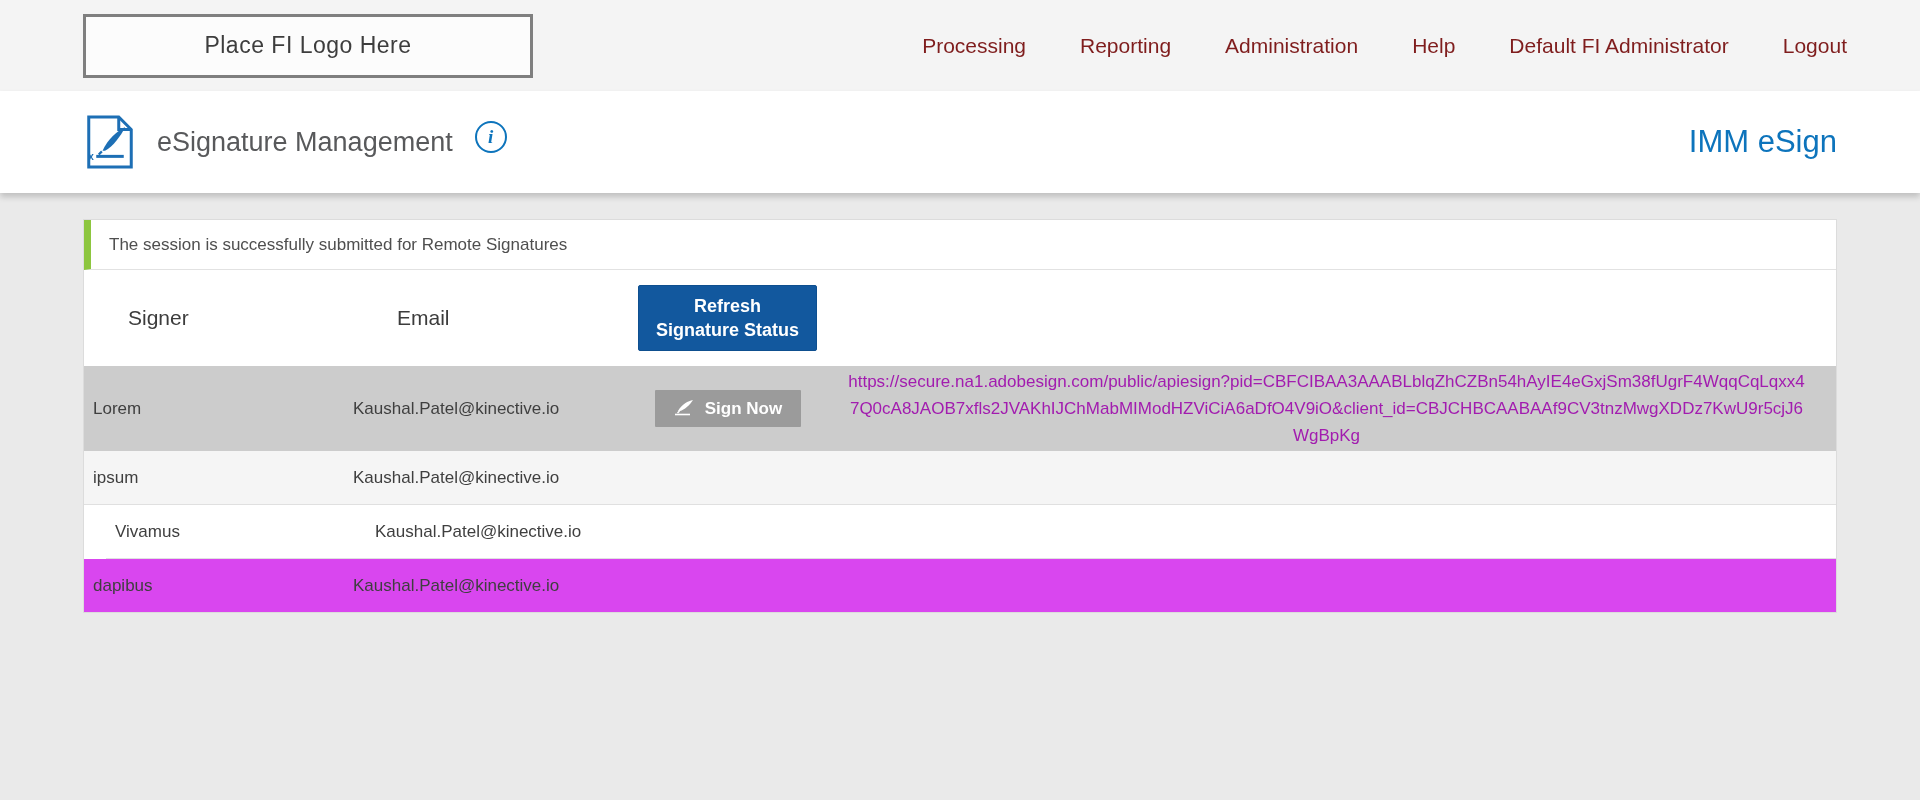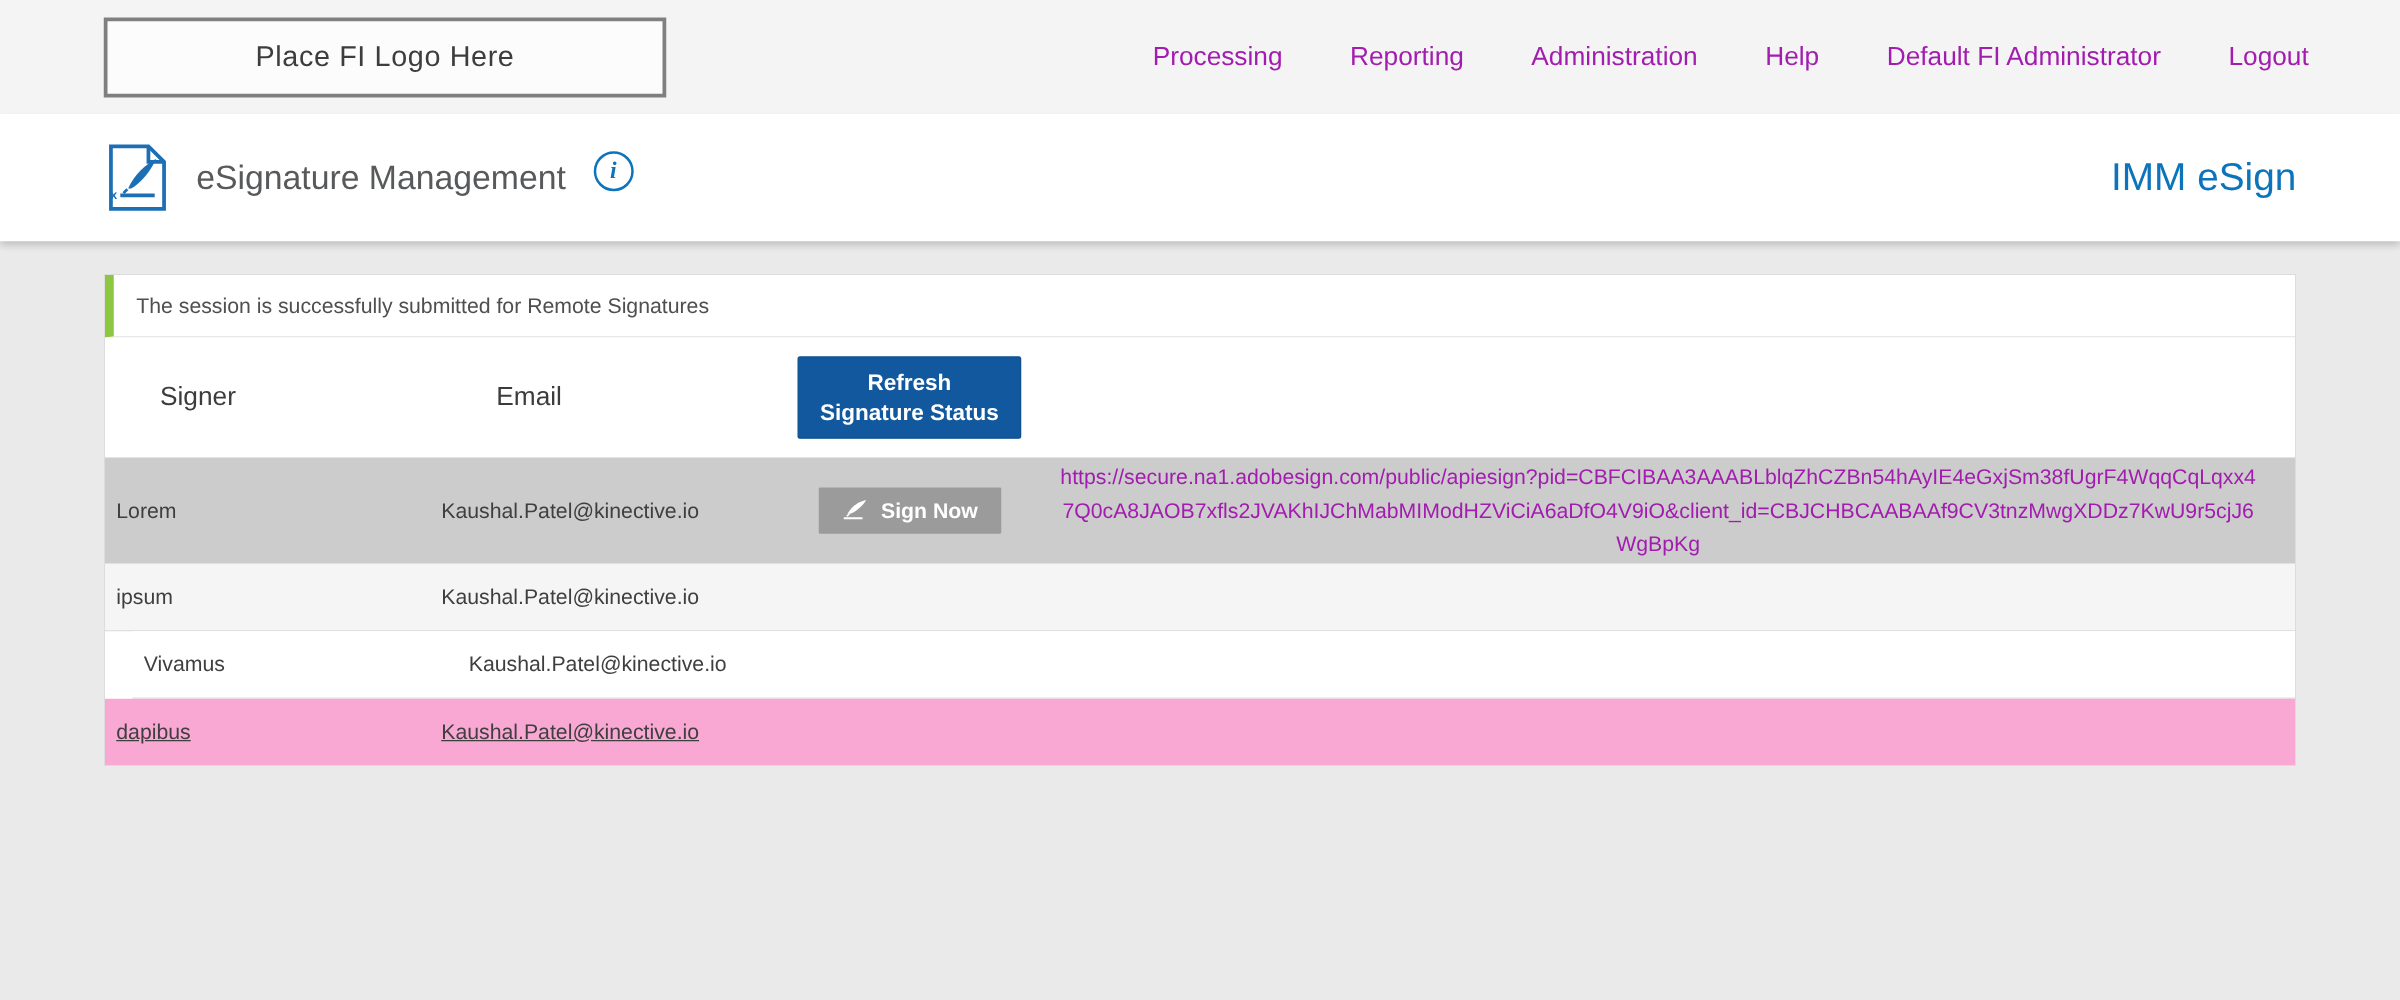--- a/index.html
+++ b/index.html
@@ -17,21 +17,21 @@
     padding:0 73px 0 83px;
   }
   .logo-box {
     width:450px; height:64px;
     border:3px solid #7f7f7f; background:#fcfcfc;
     display:flex; align-items:center; justify-content:center;
     font-size:23px; color:#3d3d3d; letter-spacing:0.5px;
   }
   .topnav { margin-left:auto; display:flex; align-items:center; gap:54px; }
   .topnav a {
-    font-size:21px; color:#a21caf; text-decoration:none; cursor:pointer; white-space:nowrap;
+    font-size:21px; color:#7f1d1d; text-decoration:none; cursor:pointer; white-space:nowrap;
   }
 
   
   .subheader {
     height:102px; background:#ffffff;
     display:flex; align-items:center;
     padding:0 83px 0 85px;
     box-shadow:0 4px 6px rgba(0,0,0,0.18);
     position:relative; z-index:5;
   }
@@ -76,21 +76,21 @@
     border:1px solid #0e4f8f; border-radius:2px;
     color:#fff; font-size:18px; font-weight:bold; line-height:24px;
     text-align:center; cursor:pointer;
     font-family:"Liberation Sans", sans-serif;
   }
 
   .row { font-size:17px; color:#3f3f3f; }
   .row-0 { height:85px; background:#cccccc; }
   .row-1 { height:54px; background:#f5f5f5; border-bottom:1px solid #e0e0e0; }
   .row-2 { height:54px; background:#ffffff; border-bottom:1px solid #e0e0e0;margin-left:22px; }
-  .row-3 { height:53px; background:#f9a8d4;text-decoration:underline; }
+  .row-3 { height:53px; background:#d946ef; }
 
   .signnow-btn {
     width:146px; height:37px; margin:0 auto;
     background:#9b9b9b; border:none; border-radius:1px;
     color:#fff; font-size:17px; font-weight:bold;
     display:flex; align-items:center; justify-content:center; gap:8px;
     cursor:pointer;
     font-family:"Liberation Sans", sans-serif;
   }
   .url-cell {

